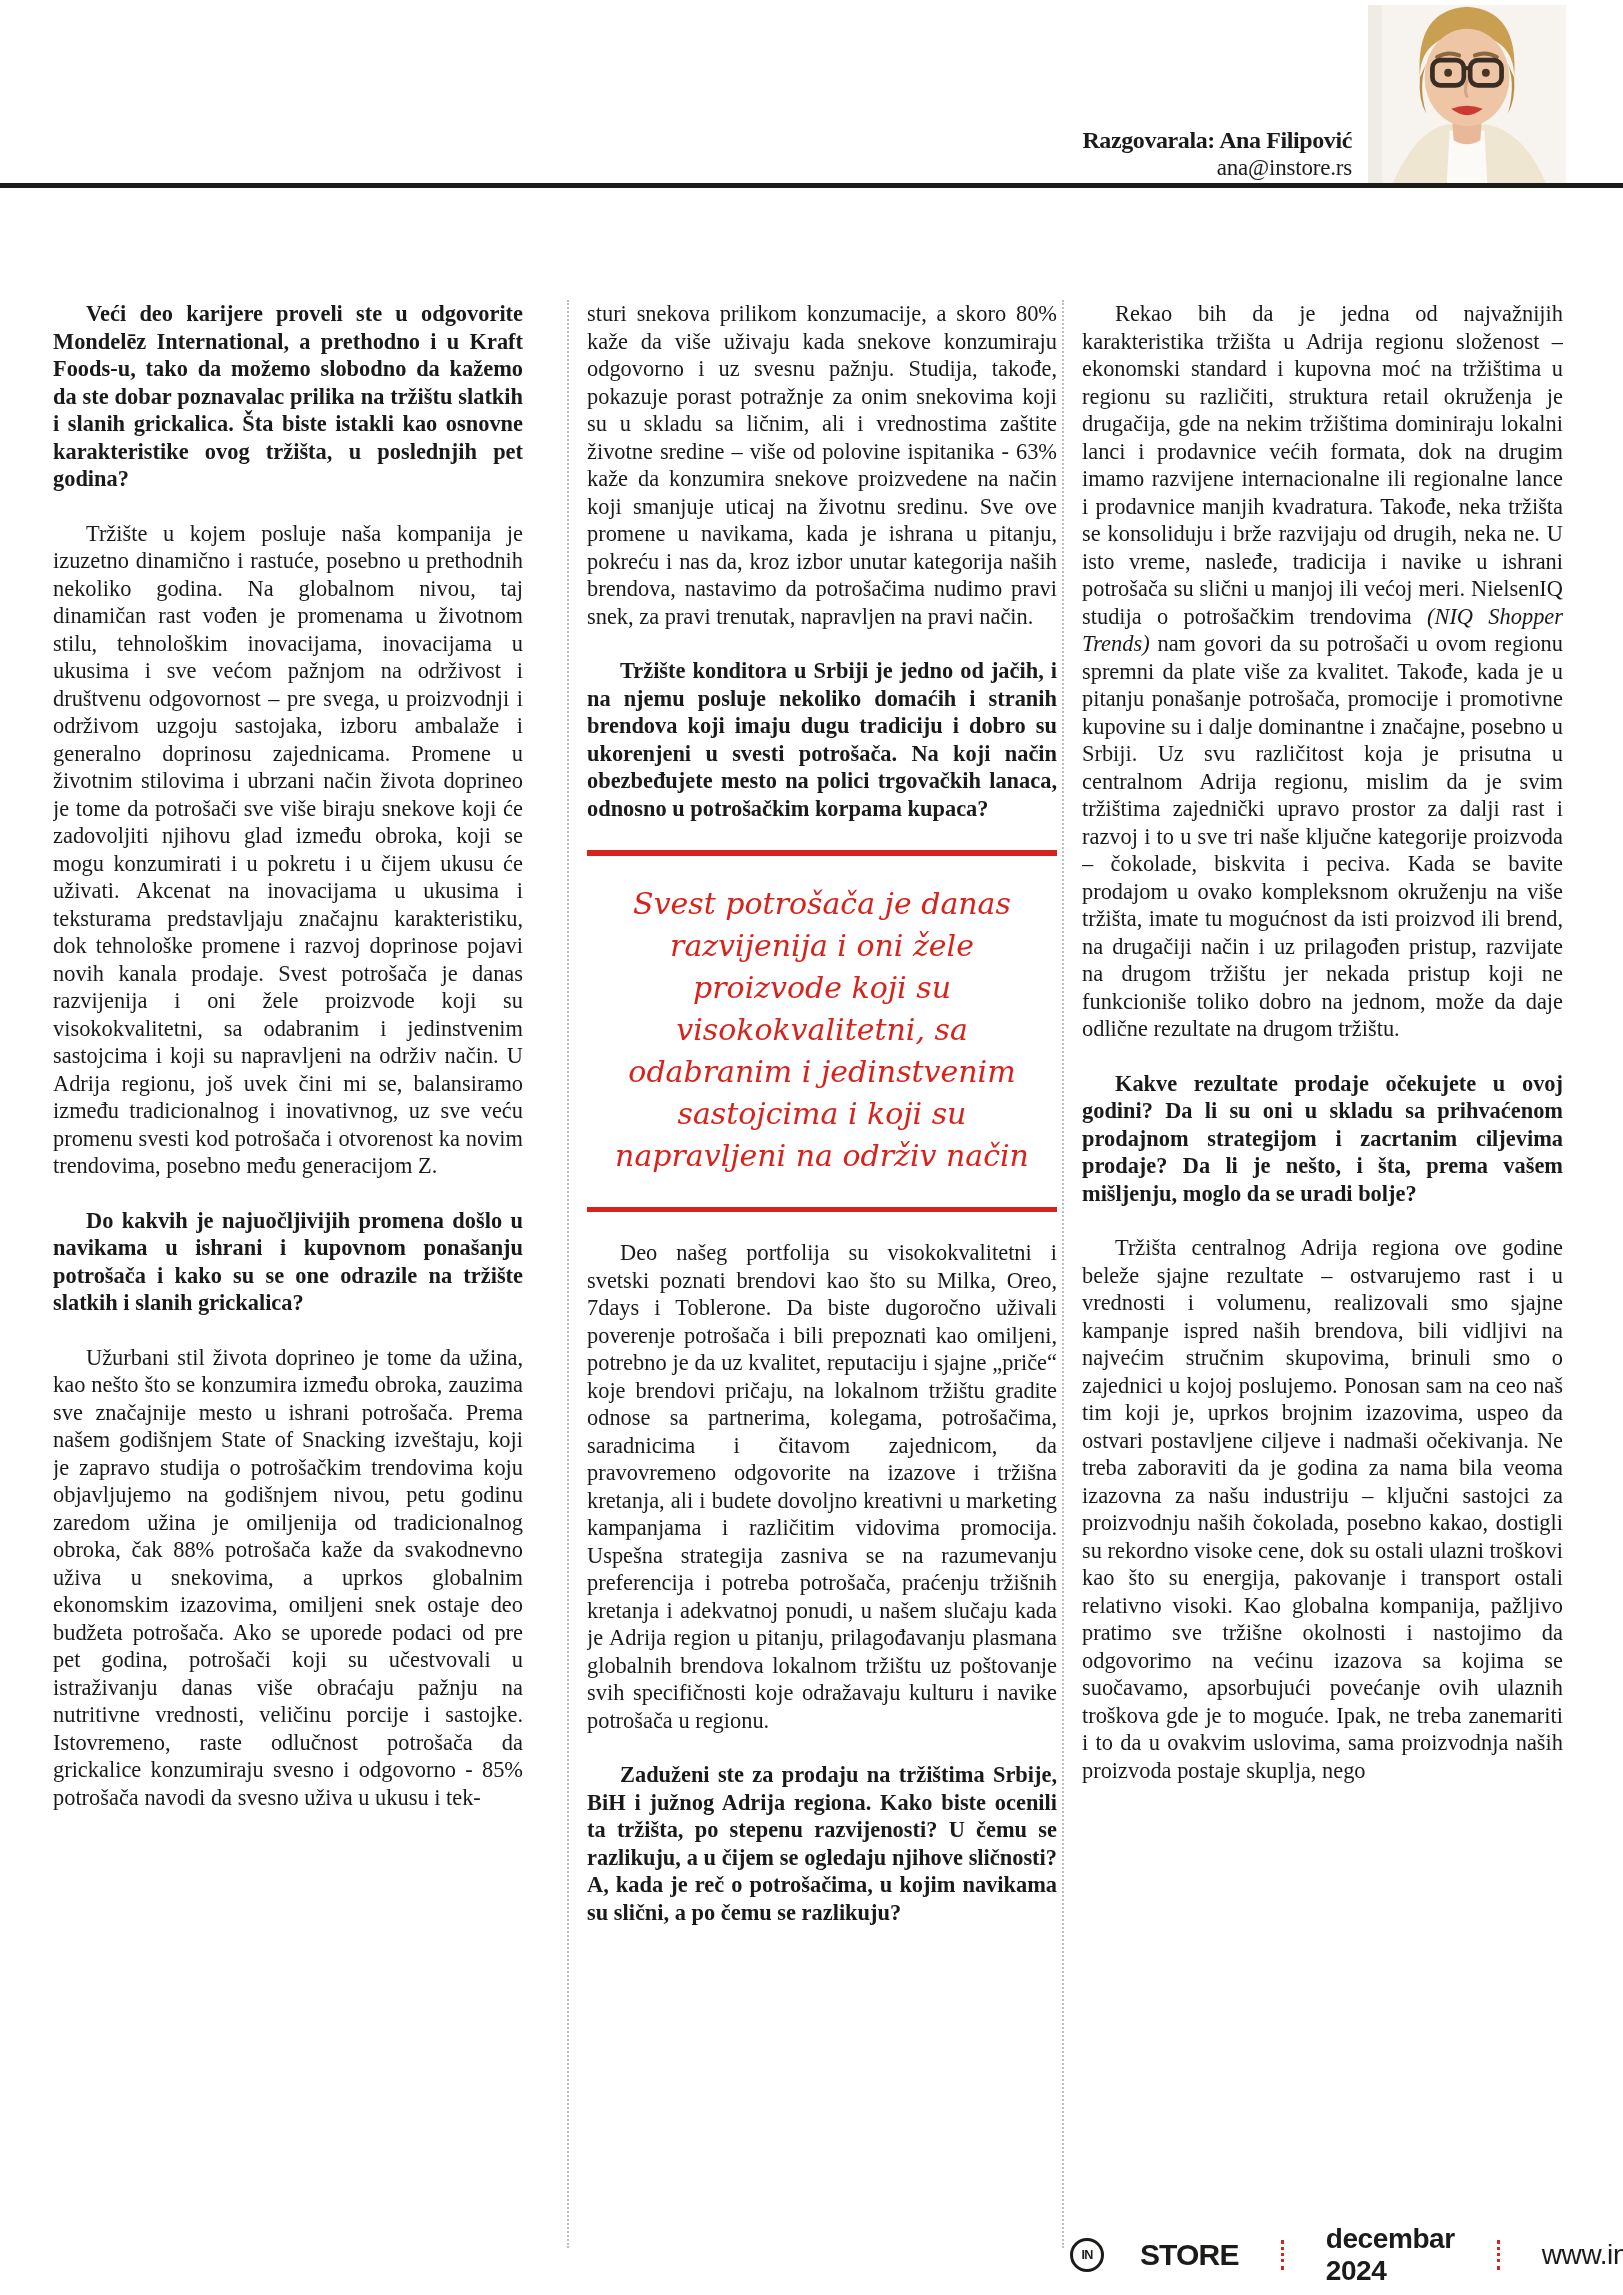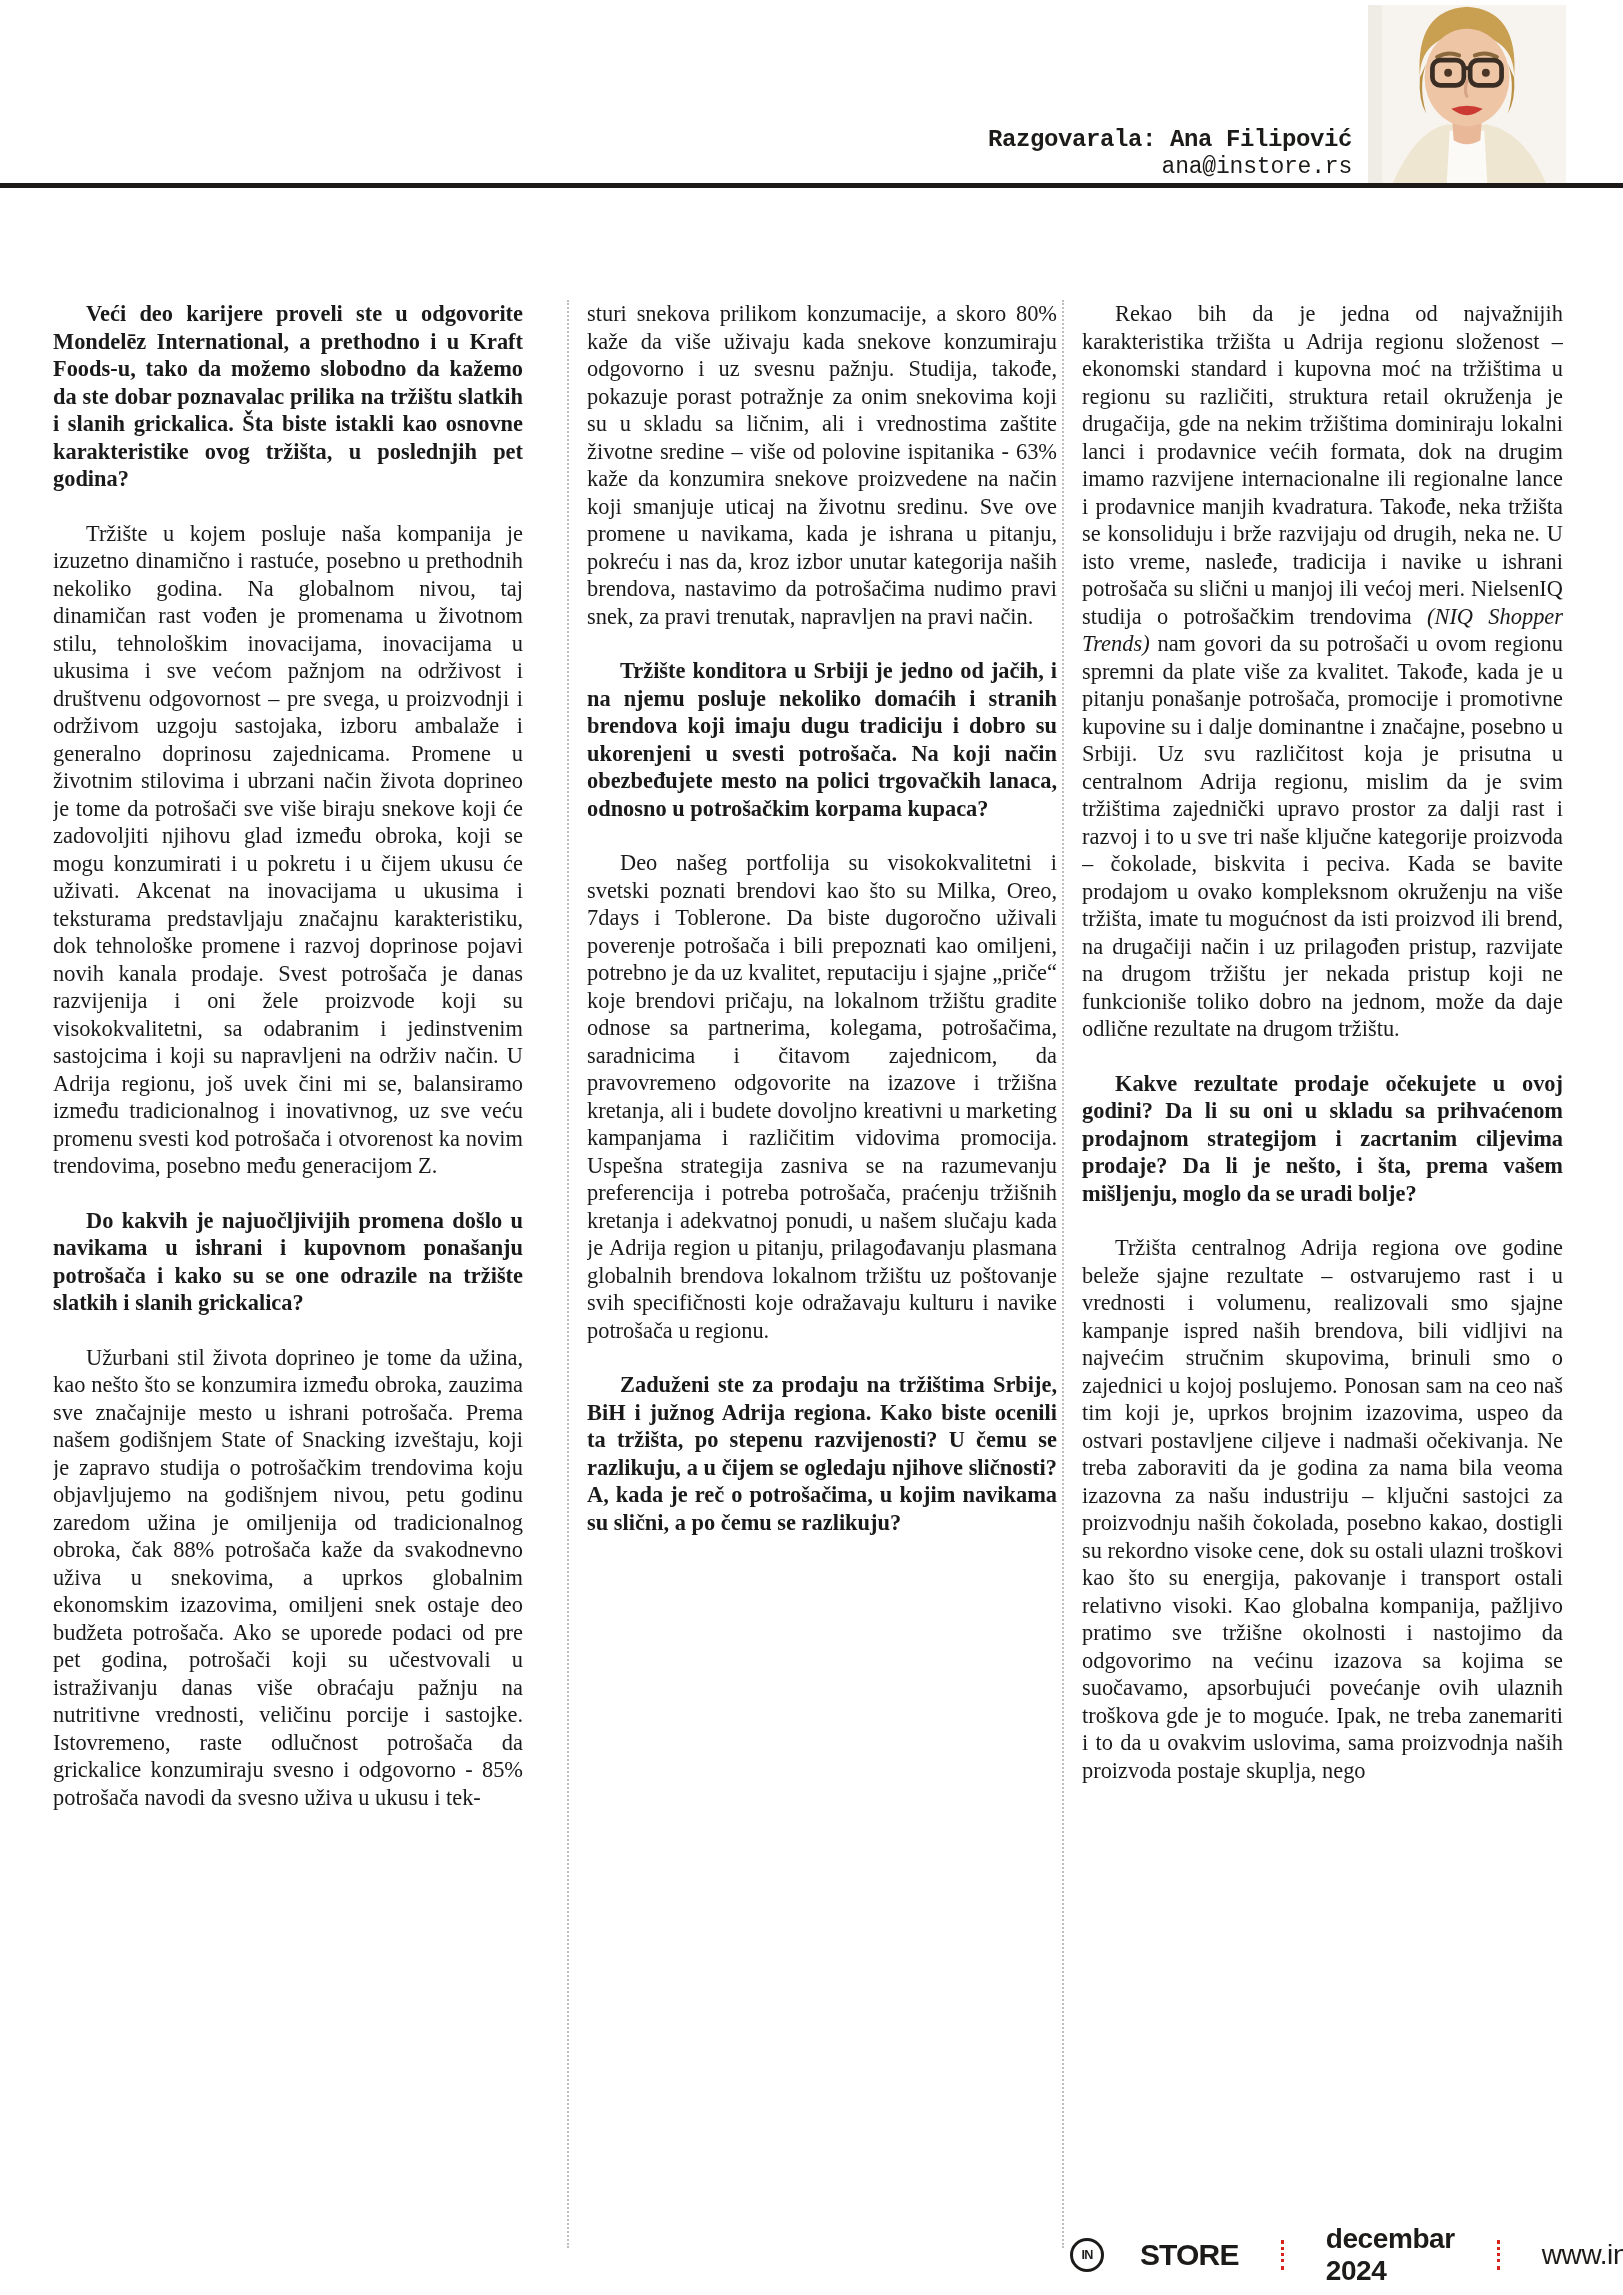--- a/index.html
+++ b/index.html
@@ -1,21 +1,21 @@
 <!DOCTYPE html>
 <html style="font-size:12.6px"><head>
 <meta charset="utf-8">
 <style>
   html,body{margin:0;padding:0;background:#ffffff;}
   .page{position:relative;width:1623px;height:2295px;background:#ffffff;overflow:hidden;
         font-family:"Liberation Serif",serif;color:#1a1a1a;}
 
   
   .byline{position:absolute;top:126px;right:271px;text-align:right;
-          font-family:Liberation Mono, monospace;line-height:1.18;}
+          font-family:Liberation Serif, serif;line-height:1.18;}
   .byline-name{font-weight:700;font-size:24px;letter-spacing:-0.4px;color:#1d1b19;}
   .byline-email{font-size:23px;letter-spacing:-0.2px;color:#1d1b19;}
   .portrait{position:absolute;top:4.7px;right:57px;width:198px;height:181px;overflow:hidden;}
   .top-rule{position:absolute;top:183px;left:0;width:1623px;height:4.7px;background:#1d1b19;}
 
   
   .colsep{position:absolute;top:300px;height:1948px;width:0;border-left:2.4px dotted #bdbdbd;}
   .colsep1{left:567px;}
   .colsep2{left:1062px;}
 
@@ -98,20 +98,25 @@
   <div class="col col1">
     <p class="q">Veći deo karijere proveli ste u odgovorite Mondelēz International, a prethodno i u Kraft Foods-u, tako da možemo slobodno da kažemo da ste dobar poznavalac prilika na tržištu slatkih i slanih grickalica. Šta biste istakli kao osnovne karakteristike ovog tržišta, u poslednjih pet godina?</p>
     <p class="a">Tržište u kojem posluje naša kompanija je izuzetno dinamično i rastuće, posebno u prethodnih nekoliko godina. Na globalnom nivou, taj dinamičan rast vođen je promenama u životnom stilu, tehnološkim inovacijama, inovacijama u ukusima i sve većom pažnjom na održivost i društvenu odgovornost – pre svega, u proizvodnji i održivom uzgoju sastojaka, izboru ambalaže i generalno doprinosu zajednicama. Promene u životnim stilovima i ubrzani način života doprineo je tome da potrošači sve više biraju snekove koji će zadovoljiti njihovu glad između obroka, koji se mogu konzumirati i u pokretu i u čijem ukusu će uživati. Akcenat na inovacijama u ukusima i teksturama predstavljaju značajnu karakteristiku, dok tehnološke promene i razvoj doprinose pojavi novih kanala prodaje. Svest potrošača je danas razvijenija i oni žele proizvode koji su visokokvalitetni, sa odabranim i jedinstvenim sastojcima i koji su napravljeni na održiv način. U Adrija regionu, još uvek čini mi se, balansiramo između tradicionalnog i inovativnog, uz sve veću promenu svesti kod potrošača i otvorenost ka novim trendovima, posebno među generacijom Z.</p>
     <p class="q">Do kakvih je najuočljivijih promena došlo u navikama u ishrani i kupovnom ponašanju potrošača i kako su se one odrazile na tržište slatkih i slanih grickalica?</p>
     <p class="a">Užurbani stil života doprineo je tome da užina, kao nešto što se konzumira između obroka, zauzima sve značajnije mesto u ishrani potrošača. Prema našem godišnjem State of Snacking izveštaju, koji je zapravo studija o potrošačkim trendovima koju objavljujemo na godišnjem nivou, petu godinu zaredom užina je omiljenija od tradicionalnog obroka, čak 88% potrošača kaže da svakodnevno uživa u snekovima, a uprkos globalnim ekonomskim izazovima, omiljeni snek ostaje deo budžeta potrošača. Ako se uporede podaci od pre pet godina, potrošači koji su učestvovali u istraživanju danas više obraćaju pažnju na nutritivne vrednosti, veličinu porcije i sastojke. Istovremeno, raste odlučnost potrošača da grickalice konzumiraju svesno i odgovorno - 85% potrošača navodi da svesno uživa u ukusu i tek-</p>
   </div>
 
   <div class="col col2">
     <p class="a cont">sturi snekova prilikom konzumacije, a skoro  80% kaže da više uživaju kada snekove konzumiraju odgovorno i uz svesnu pažnju. Studija, takođe, pokazuje porast potražnje za onim snekovima koji su u skladu sa ličnim, ali i vrednostima zaštite životne sredine – više od polovine ispitanika - 63% kaže da konzumira snekove proizvedene na način koji smanjuje uticaj na životnu sredinu. Sve ove promene u navikama, kada je ishrana u pitanju, pokreću i nas da, kroz izbor unutar kategorija naših brendova, nastavimo da potrošačima nudimo pravi snek, za pravi trenutak, napravljen na pravi način.</p>
     <p class="q">Tržište konditora u Srbiji je jedno od jačih, i na njemu posluje nekoliko domaćih i stranih brendova koji imaju dugu tradiciju i dobro su ukorenjeni u svesti potrošača. Na koji način obezbeđujete mesto na polici trgovačkih lanaca, odnosno u potrošačkim korpama kupaca?</p>
+    <div class="quote-block">
+      <div class="rule"></div>
+      <div class="quote-text">Svest potrošača je danas razvijenija i oni žele proizvode koji su visokokvalitetni, sa odabranim i jedinstvenim sastojcima i koji su napravljeni na održiv način</div>
+      <div class="rule"></div>
+    </div>
     <p class="a">Deo našeg portfolija su visokokvalitetni i svetski poznati brendovi kao što su Milka, Oreo, 7days i Toblerone. Da biste dugoročno uživali poverenje potrošača i bili prepoznati kao omiljeni, potrebno je da uz kvalitet, reputaciju i sjajne „priče“ koje brendovi pričaju, na lokalnom tržištu gradite odnose sa partnerima, kolegama, potrošačima, saradnicima i čitavom zajednicom, da pravovremeno odgovorite na izazove i tržišna kretanja, ali i budete dovoljno kreativni u marketing kampanjama i različitim vidovima promocija. Uspešna strategija zasniva se na razumevanju preferencija i potreba potrošača, praćenju tržišnih kretanja i adekvatnoj ponudi, u našem slučaju kada je Adrija region u pitanju, prilagođavanju plasmana globalnih brendova lokalnom tržištu uz poštovanje svih specifičnosti koje odražavaju kulturu i navike potrošača u regionu.</p>
     <p class="q">Zaduženi ste za prodaju na tržištima Srbije, BiH i južnog Adrija regiona. Kako biste ocenili ta tržišta, po stepenu razvijenosti? U čemu se razlikuju, a u čijem se ogledaju njihove sličnosti? A, kada je reč o potrošačima, u kojim navikama su slični, a po čemu se razlikuju?</p>
   </div>
 
   <div class="col col3">
     <p class="a"><span>Rekao bih da je jedna od najvažnijih karakteristika tržišta u Adrija regionu složenost – ekonomski standard i kupovna moć na tržištima u regionu su različiti, struktura retail okruženja je drugačija, gde na nekim tržištima dominiraju lokalni lanci i prodavnice većih formata, dok na drugim imamo razvijene internacionalne ili regionalne lance i prodavnice manjih kvadratura. Takođe, neka tržišta se konsoliduju i brže razvijaju od drugih, neka ne. U isto vreme, nasleđe, tradicija i navike u ishrani potrošača su slični u manjoj ili većoj meri. NielsenIQ studija o potrošačkim trendovima </span><em>(NIQ Shopper Trends)</em><span> nam govori da su potrošači u ovom regionu spremni da plate više za kvalitet. Takođe, kada je u pitanju ponašanje potrošača, promocije i promotivne kupovine su i dalje dominantne i značajne, posebno u Srbiji. Uz svu različitost koja je prisutna u centralnom Adrija regionu, mislim da je svim tržištima zajednički upravo prostor za dalji rast i razvoj i to u sve tri naše ključne kategorije proizvoda – čokolade, biskvita i peciva. Kada se bavite prodajom u ovako kompleksnom okruženju na više tržišta, imate tu mogućnost da isti proizvod ili brend, na drugačiji način i uz prilagođen pristup, razvijate na drugom tržištu jer nekada pristup koji ne funkcioniše toliko dobro na jednom, može da daje odlične rezultate na drugom tržištu.</span></p>
     <p class="q">Kakve rezultate prodaje očekujete u ovoj godini? Da li su oni u skladu sa prihvaćenom prodajnom strategijom i zacrtanim ciljevima prodaje? Da li je nešto, i šta, prema vašem mišljenju, moglo da se uradi bolje?</p>
     <p class="a">Tržišta centralnog Adrija regiona ove godine beleže sjajne rezultate – ostvarujemo rast i u vrednosti i volumenu, realizovali smo sjajne kampanje ispred naših brendova, bili vidljivi na najvećim stručnim skupovima, brinuli smo o zajednici u kojoj poslujemo. Ponosan sam na ceo naš tim koji je, uprkos brojnim izazovima, uspeo da ostvari postavljene ciljeve i nadmaši očekivanja. Ne treba zaboraviti da je godina za nama bila veoma izazovna za našu industriju – ključni sastojci za proizvodnju naših čokolada, posebno kakao, dostigli su rekordno visoke cene, dok su ostali ulazni troškovi kao što su energija, pakovanje i transport ostali relativno visoki. Kao globalna kompanija, pažljivo pratimo sve tržišne okolnosti i nastojimo da odgovorimo na većinu izazova sa kojima se suočavamo, apsorbujući povećanje ovih ulaznih troškova gde je to moguće. Ipak, ne treba zanemariti i to da u ovakvim uslovima, sama proizvodnja naših proizvoda postaje skuplja, nego</p>
   </div>
 

